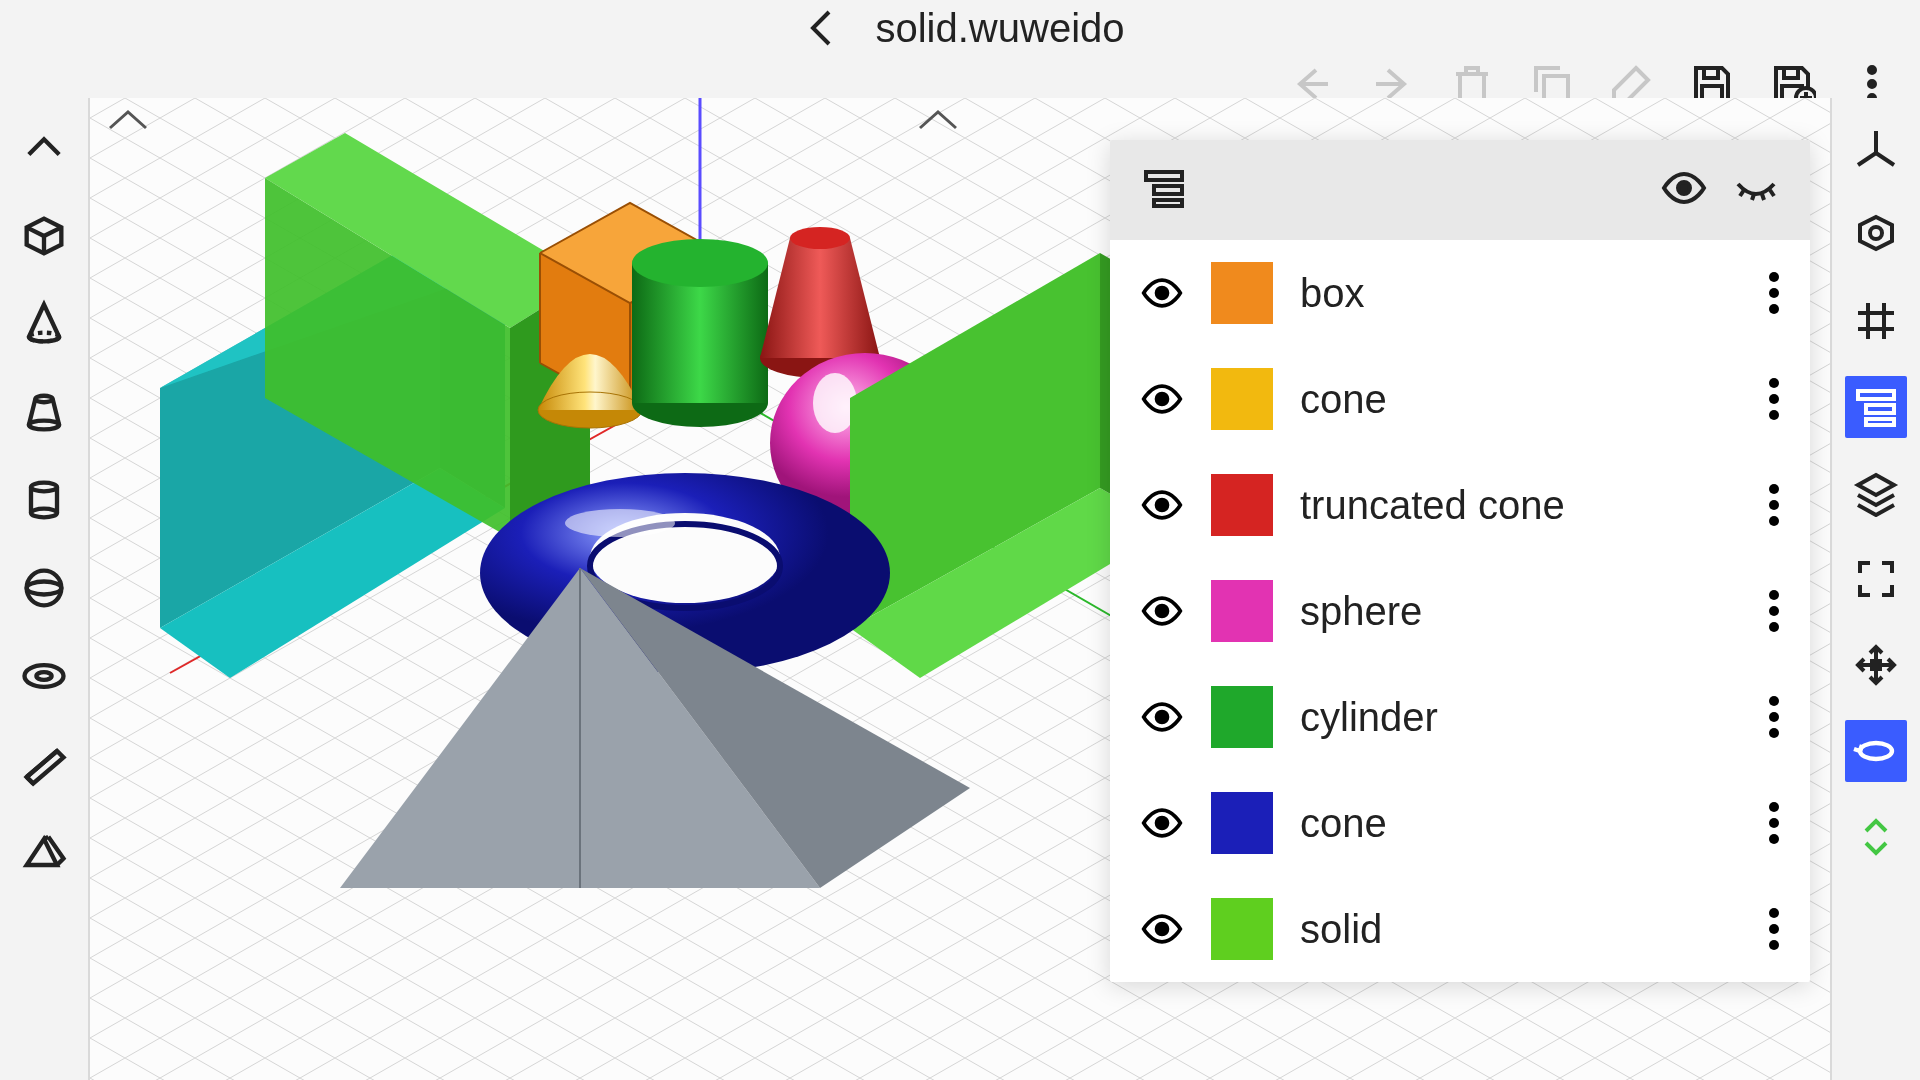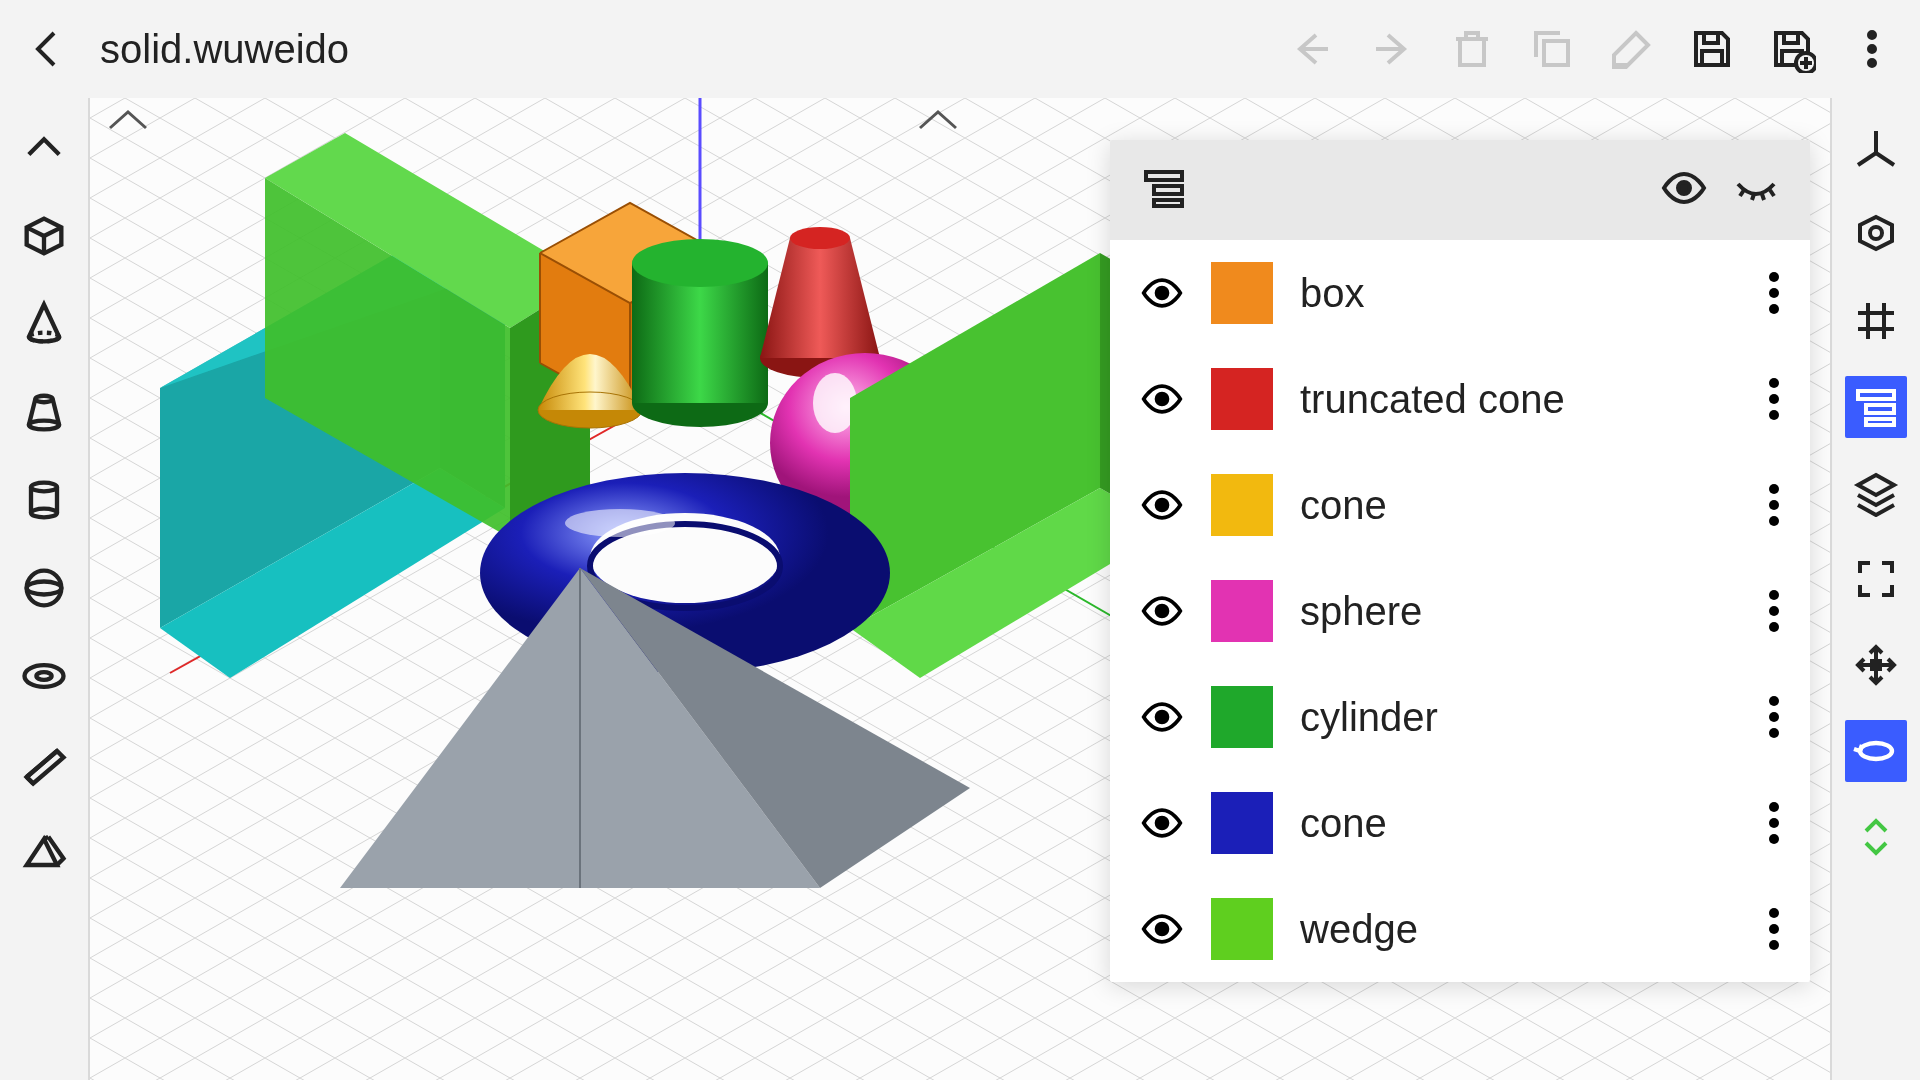--- a/index.html
+++ b/index.html
@@ -11,20 +11,21 @@
 }
 
 
 #topbar {
   height:100px;
   background:#f3f3f3;
   border-bottom:2px solid #d9d9d9;
   display:flex;
   align-items:center;
   padding:0 20px;
+  flex-direction:column;
 }
 #topbar .left { display:flex; align-items:center; gap:24px; }
 #topbar .right { margin-left:auto; display:flex; align-items:center; gap:24px; }
 #topbar .title { font-size:40px; color:#222; font-weight:400; }
 #topbar .tool-btn { width:56px; height:56px; display:flex; align-items:center; justify-content:center; cursor:pointer; }
 #topbar .tool-btn svg { width:48px; height:48px; }
 #topbar .disabled svg { stroke:#c7c7c7; }
 #topbar .enabled svg { stroke:#222; }
 
 
@@ -461,50 +462,50 @@
           <span></span>
         </div>
       </div>
       <div class="row">
     <div class="eye">
       <svg viewBox="0 0 24 24" fill="none" stroke="#000" stroke-width="2">
         <path d="M2 12s4-7 10-7 10 7 10 7-4 7-10 7S2 12 2 12z"></path>
             <circle cx="12" cy="12" r="3" fill="#000"></circle>
       </svg>
     </div>
+    <div class="swatch" style="background:#f2b90f"></div>
+    <div class="label">cone</div>
+    <div class="more">
+          <span></span>
+          <span></span>
+          <span></span>
+        </div>
+      </div>
+      <div class="row">
+    <div class="eye">
+      <svg viewBox="0 0 24 24" fill="none" stroke="#000" stroke-width="2">
+        <path d="M2 12s4-7 10-7 10 7 10 7-4 7-10 7S2 12 2 12z"></path>
+            <circle cx="12" cy="12" r="3" fill="#000"></circle>
+      </svg>
+    </div>
     <div class="swatch" style="background:#d52422"></div>
     <div class="label">truncated cone</div>
     <div class="more">
           <span></span>
           <span></span>
           <span></span>
         </div>
       </div>
       <div class="row">
     <div class="eye">
       <svg viewBox="0 0 24 24" fill="none" stroke="#000" stroke-width="2">
         <path d="M2 12s4-7 10-7 10 7 10 7-4 7-10 7S2 12 2 12z"></path>
             <circle cx="12" cy="12" r="3" fill="#000"></circle>
       </svg>
     </div>
-    <div class="swatch" style="background:#f2b90f"></div>
-    <div class="label">cone</div>
-    <div class="more">
-          <span></span>
-          <span></span>
-          <span></span>
-        </div>
-      </div>
-      <div class="row">
-    <div class="eye">
-      <svg viewBox="0 0 24 24" fill="none" stroke="#000" stroke-width="2">
-        <path d="M2 12s4-7 10-7 10 7 10 7-4 7-10 7S2 12 2 12z"></path>
-            <circle cx="12" cy="12" r="3" fill="#000"></circle>
-      </svg>
-    </div>
     <div class="swatch" style="background:#e233b2"></div>
     <div class="label">sphere</div>
     <div class="more">
           <span></span>
           <span></span>
           <span></span>
         </div>
       </div>
       <div class="row">
     <div class="eye">
@@ -537,21 +538,21 @@
         </div>
       </div>
       <div class="row">
     <div class="eye">
       <svg viewBox="0 0 24 24" fill="none" stroke="#000" stroke-width="2">
         <path d="M2 12s4-7 10-7 10 7 10 7-4 7-10 7S2 12 2 12z"></path>
             <circle cx="12" cy="12" r="3" fill="#000"></circle>
       </svg>
     </div>
     <div class="swatch" style="background:#5fcf1f"></div>
-    <div class="label">wedge</div>
+    <div class="label">solid</div>
     <div class="more">
           <span></span>
           <span></span>
           <span></span>
         </div>
       </div>
     </div>
 </div>
 
 </body></html>

